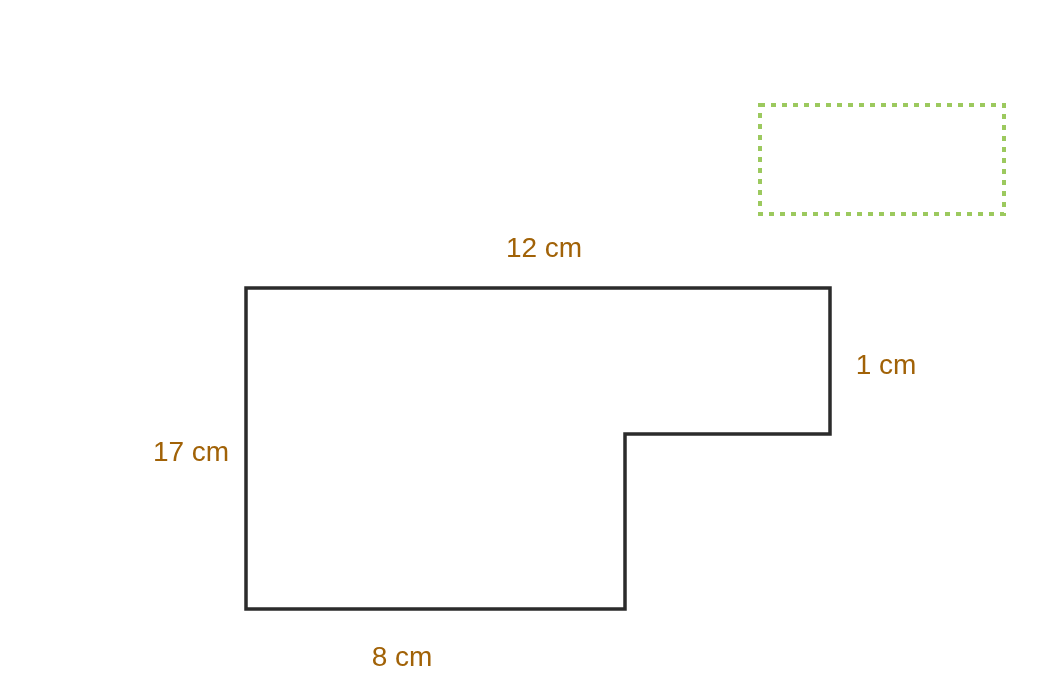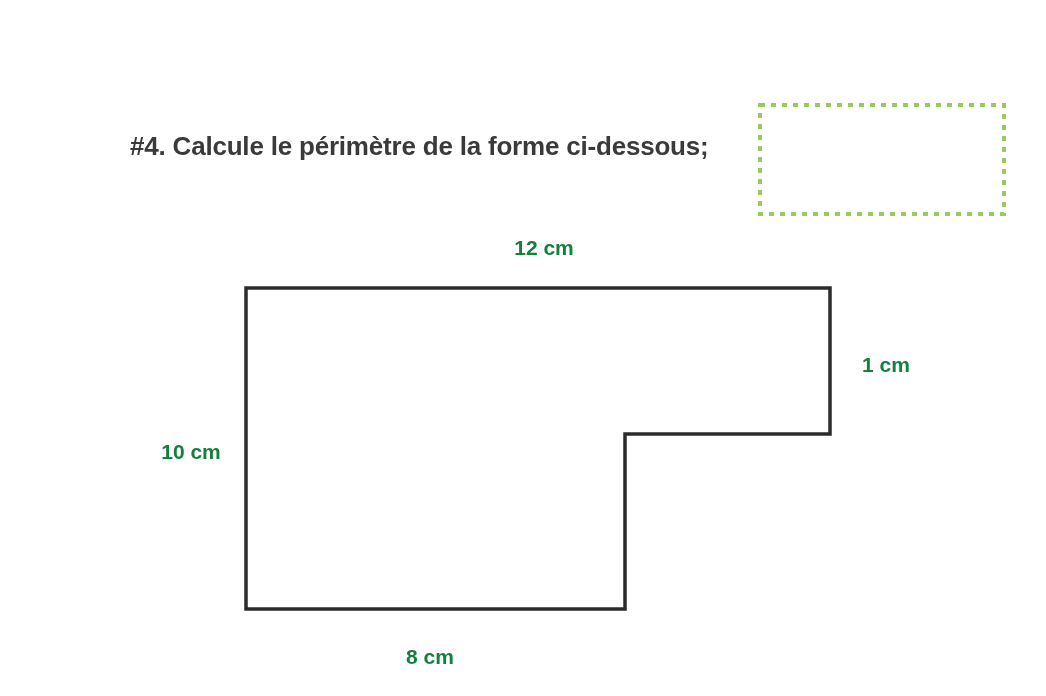--- a/index.html
+++ b/index.html
@@ -42,48 +42,47 @@
     position: absolute;
     left: 0;
     top: 0;
     width: 1046px;
     height: 696px;
     pointer-events: none;
   }
   .dim-label {
     position: absolute;
     transform: translate(-50%, -50%);
-    font-size: 21px;
-    font-weight: 700;
-    color: #15803d;
+    font-size: 28px;
+    font-weight: 400;
+    color: #a16207;
     white-space: nowrap;
   }
   .dim-label.top    { left: 544px; top: 248px; }
   .dim-label.right  { left: 886px; top: 365px; }
   .dim-label.left   { left: 191px; top: 452px; }
-  .dim-label.bottom { left: 430px; top: 657px; }
+  .dim-label.bottom { left: 402px; top: 657px; }
 </style>
 </head>
 <body>
 
 <div class="page">
 
-  <div class="problem-title">#4. Calcule le périmètre de la forme ci-dessous;</div>
 
   <div class="answer-box">
     <svg viewBox="0 0 248 113">
       <rect x="2" y="2" width="244" height="109" fill="none" stroke-width="4" stroke-dasharray="5 6" stroke="#9cc95e"></rect>
     </svg>
   </div>
 
   <svg class="figure-svg" viewBox="0 0 1046 696">
     <polygon points="246,288 830,288 830,434 625,434 625,609 246,609" fill="none" stroke-width="3.5" stroke-linejoin="miter" stroke="#2b2b2b"></polygon>
   </svg>
 
   <div class="dim-label top">12 cm</div>
 
   <div class="dim-label right">1 cm</div>
 
-  <div class="dim-label left">10 cm</div>
+  <div class="dim-label left">17 cm</div>
 
   <div class="dim-label bottom">8 cm</div>
 
 </div>
 
 </body></html>

